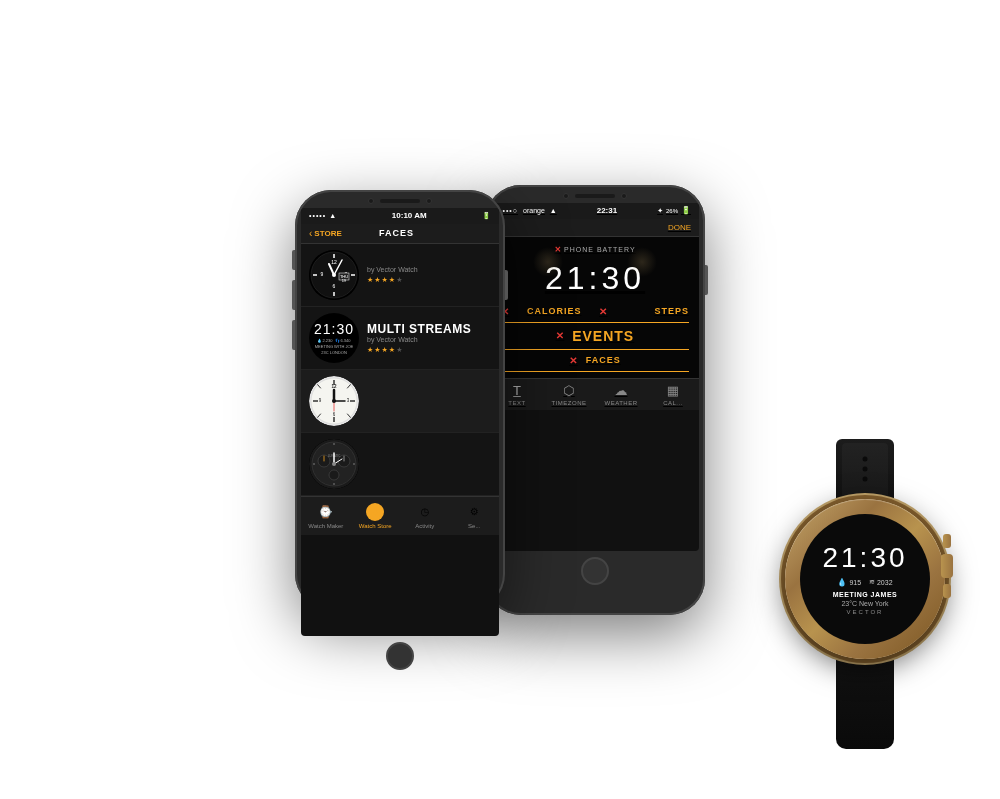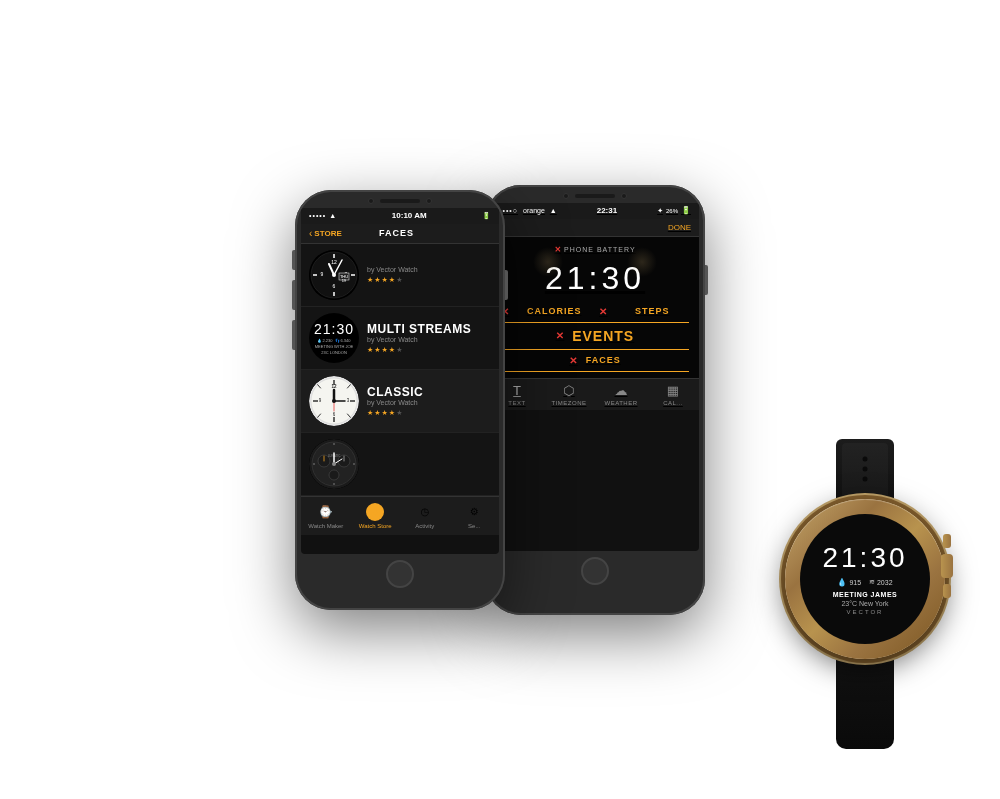--- a/index.html
+++ b/index.html
@@ -128,21 +128,21 @@
     
     .phone-screen {
       background: #111;
       margin: 0 6px;
       border-radius: 4px;
       overflow: hidden;
       flex: 1;
     }
 
     .phone-left .phone-screen {
-      height: 346px;
+      height: 428px;
     }
 
     .phone-right .phone-screen {
       height: 348px;
       text-decoration: underline;
     }
 
     
     .status-bar {
       display: flex;
@@ -644,31 +644,20 @@
                 <text x="11" y="25" fill="#222" font-size="4.5" text-anchor="middle" dominant-baseline="middle">9</text>
 
                 <line x1="25" y1="25" x2="25" y2="14" stroke="#111" stroke-width="2.5" stroke-linecap="round"></line>
 
                 <line x1="25" y1="25" x2="36" y2="25" stroke="#111" stroke-width="1.5" stroke-linecap="round"></line>
 
                 <line x1="25" y1="25" x2="25" y2="35" stroke="#e53935" stroke-width="0.8" stroke-linecap="round"></line>
                 <circle cx="25" cy="25" r="2" fill="#111"></circle>
               </svg>
             </div>
-            <div class="watchface-info">
-              <div class="watchface-name">CLASSIC</div>
-              <div class="watchface-author">by Vector Watch</div>
-              <div class="stars">
-                <span class="star">★</span>
-                <span class="star">★</span>
-                <span class="star">★</span>
-                <span class="star">★</span>
-                <span class="star empty">★</span>
-              </div>
-            </div>
           </div>
 
           <div class="watchface-item">
             <div class="watchface-thumbnail">
               <svg viewBox="0 0 50 50" class="svg-watchface">
                 <circle cx="25" cy="25" r="25" fill="#1a1a1a"></circle>
                 <circle cx="25" cy="25" r="22" fill="#222" stroke="#444" stroke-width="0.5"></circle>
 
                 <circle cx="15" cy="22" r="6" fill="#1a1a1a" stroke="#555" stroke-width="0.5"></circle>
                 <circle cx="35" cy="22" r="6" fill="#1a1a1a" stroke="#555" stroke-width="0.5"></circle>
@@ -755,21 +744,21 @@
           </div>
 
           <div style="text-align:center; font-size:32px; font-weight:200; color:#fff; letter-spacing:4px; padding:4px 0;">21:30</div>
 
           <div style="padding:0 10px;">
 
             <div style="display:flex; align-items:center; border-bottom:1px solid #f5a623; padding:5px 0; gap:8px;">
               <span style="color:#e53935; font-size:10px; font-weight:bold;">✕</span>
               <span style="font-size:9px; color:#f5a623; font-weight:600; letter-spacing:1px; flex:1; text-align:center;">CALORIES</span>
               <span style="color:#e53935; font-size:10px; font-weight:bold;">✕</span>
-              <span style="font-size:9px; color:#f5a623; font-weight:600; letter-spacing:1px; flex:1; text-align:center;">STEPS</span>
+              <span style="font-size:9px; color:#f5a623; font-weight:600; letter-spacing:1px; flex:1; text-align:right;">STEPS</span>
             </div>
 
             <div style="display:flex; align-items:center; border-bottom:1px solid #f5a623; padding:5px 0; gap:8px; justify-content:center;">
               <span style="color:#e53935; font-size:10px; font-weight:bold;">✕</span>
               <span style="font-size:14px; color:#f5a623; font-weight:600; letter-spacing:1px;">EVENTS</span>
             </div>
 
             <div style="display:flex; align-items:center; border-bottom:1px solid #f5a623; padding:5px 0; gap:8px; justify-content:center;">
               <span style="color:#e53935; font-size:10px; font-weight:bold;">✕</span>
               <span style="font-size:9px; color:#f5a623; font-weight:600; letter-spacing:1px;">FACES</span>

